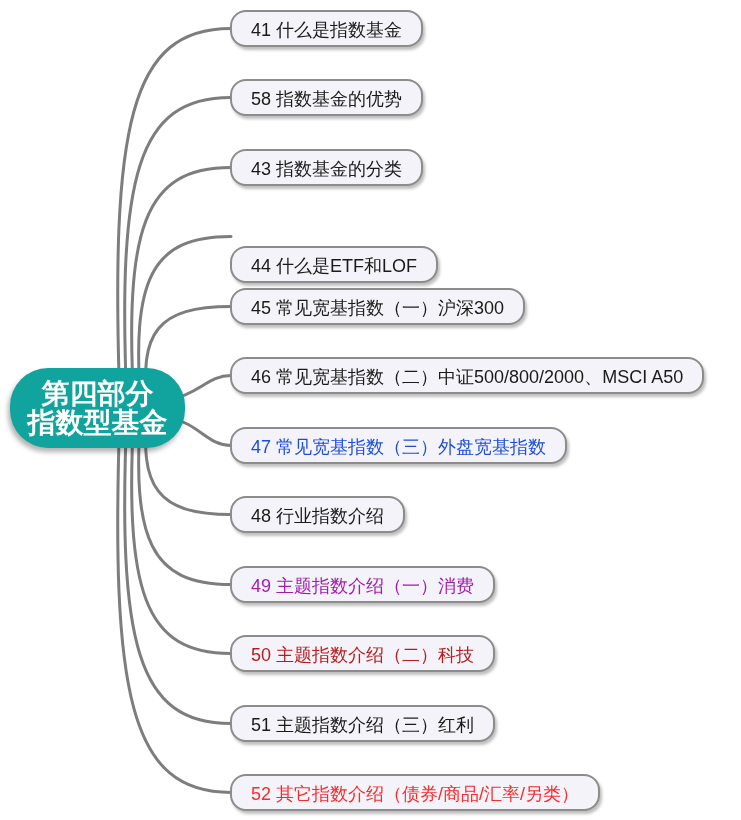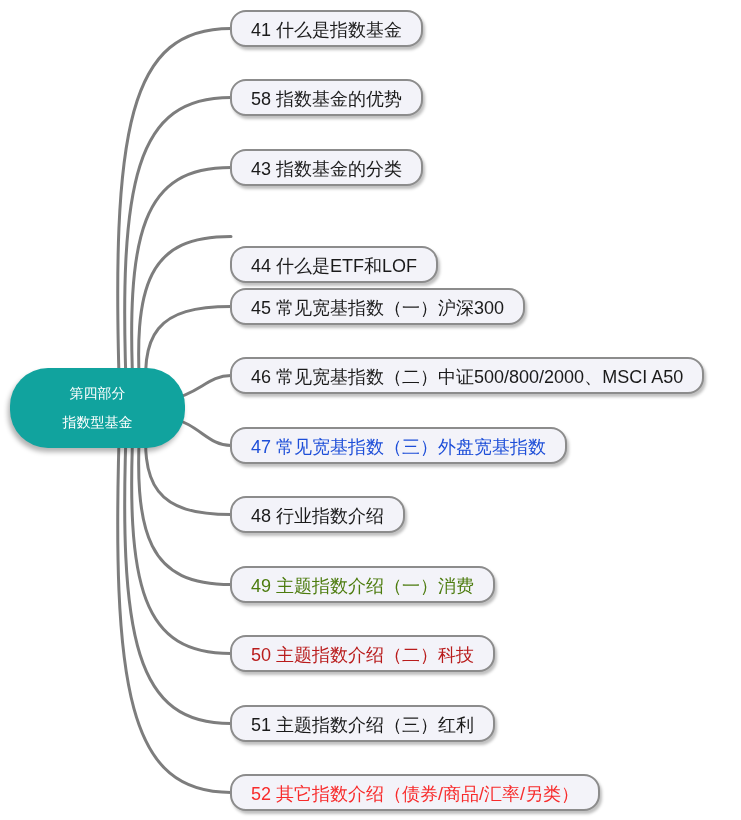--- a/index.html
+++ b/index.html
@@ -40,22 +40,22 @@
     box-shadow: -2px 4px 5px rgba(0,0,0,0.30);
     z-index: 2;
     display: flex;
     flex-direction: column;
     align-items: center;
     justify-content: center;
     cursor: pointer;
   }
   .central .ct-line {
     color: #ffffff;
-    font-size: 14px;
-    font-weight: normal;
+    font-size: 28px;
+    font-weight: bold;
     line-height: 29px;
     white-space: nowrap;
   }
   .branch {
     position: absolute;
     left: 230px;
     height: 37px;
     line-height: 37px;
     padding: 0 19px;
     background: #f3f3f9;
@@ -109,18 +109,18 @@
   </div>
 
   <div class="branch b0" style="color: rgb(26, 26, 26);">41 什么是指数基金</div>
   <div class="branch b1" style="color: rgb(26, 26, 26);">58 指数基金的优势</div>
   <div class="branch b2" style="color: rgb(26, 26, 26);">43 指数基金的分类</div>
   <div class="branch b3" style="color: rgb(26, 26, 26);">44 什么是ETF和LOF</div>
   <div class="branch b4" style="color: rgb(26, 26, 26);">45 常见宽基指数（一）沪深300</div>
   <div class="branch b5" style="color: rgb(26, 26, 26);">46 常见宽基指数（二）中证500/800/2000、MSCI A50</div>
   <div class="branch b6" style="color: #1d4ed8;">47 常见宽基指数（三）外盘宽基指数</div>
   <div class="branch b7" style="color: rgb(26, 26, 26);">48 行业指数介绍</div>
-  <div class="branch b8" style="color: #4d7c0f; text-align: right;">49 主题指数介绍（一）消费</div>
+  <div class="branch b8" style="color: #a21caf; text-align: right;">49 主题指数介绍（一）消费</div>
   <div class="branch b9" style="color: #b91c1c;">50 主题指数介绍（二）科技</div>
   <div class="branch b10" style="color: rgb(26, 26, 26);">51 主题指数介绍（三）红利</div>
   <div class="branch b11" style="color: rgb(248, 43, 43);">52 其它指数介绍（债券/商品/汇率/另类）</div>
 
 </div>
 
 </body></html>

